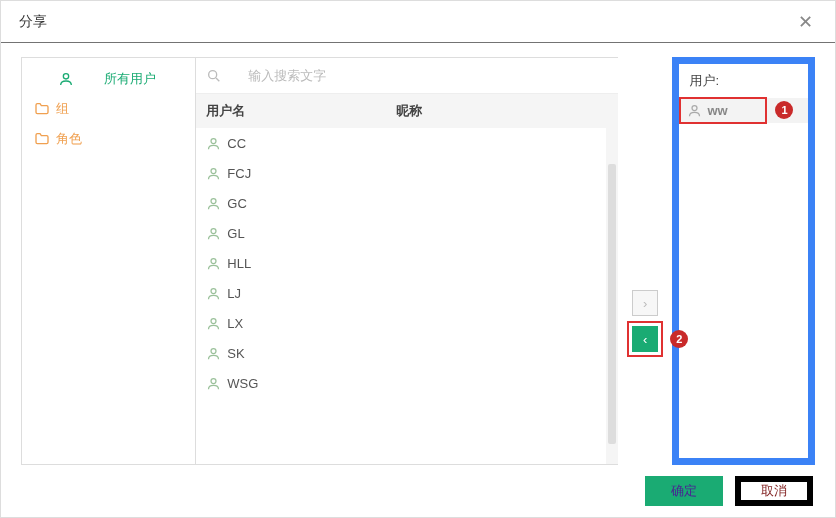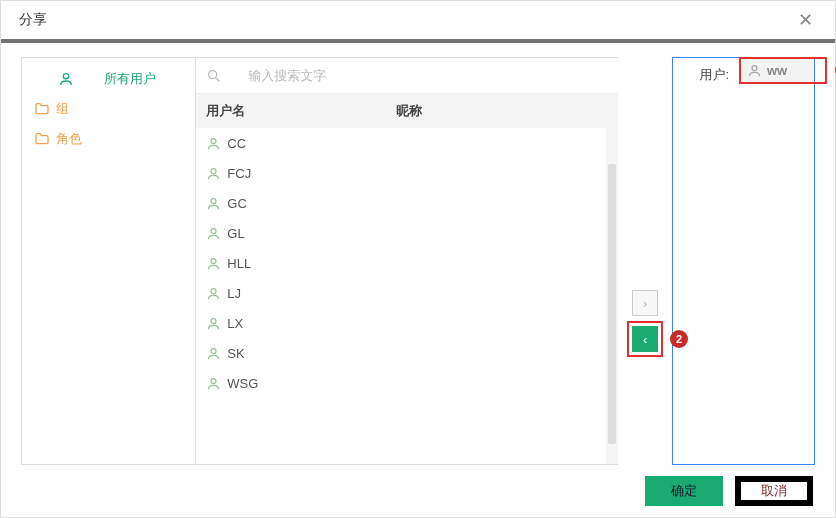--- a/index.html
+++ b/index.html
@@ -18,21 +18,21 @@
       display: flex;
       flex-direction: column;
       border: 1px solid #ddd;
     }
     .titlebar {
       height: 42px;
       display: flex;
       align-items: center;
       padding: 0 18px;
       justify-content: space-between;
-      border-bottom: 4px solid #737373;
+      border-bottom: 1px solid #737373;
     }
     .titlebar .title { font-size: 14px; }
     .close-x {
       font-size: 18px;
       color: #888;
       cursor: pointer;
       padding: 4px;
     }
     .body {
       flex: 1;
@@ -176,24 +176,23 @@
       font-size: 11px;
       font-weight: bold;
       display: flex;
       align-items: center;
       justify-content: center;
       pointer-events: none;
     }
 
     .right-panel {
       width: 146px;
-      border: 1px solid #3b82f6;
-      display: flex;
-      flex-direction: row;
-      padding-left: 16px;
+      border: 7px solid #3b82f6;
+      display: flex;
+      flex-direction: column;
     }
     .right-header {
       padding: 8px 10px;
       font-size: 13px;
       color: #444;
     }
     .selected-list { flex: 1; position: relative; }
     .selected-item {
       display: flex;
       align-items: center;
@@ -217,21 +216,21 @@
       width: 78px;
       height: 30px;
       font-size: 13px;
       cursor: pointer;
       display: flex;
       align-items: center;
       justify-content: center;
     }
     .btn-primary {
       background: #1aab73;
-      color: #0f172a;
+      color: #4c1d95;
       border: 1px solid #1aab73;
     }
     .btn-default {
       background: #fff;
       color: #7f1d1d;
       border: 6px solid #000000;
     }
   </style>
 </head>
 <body>

